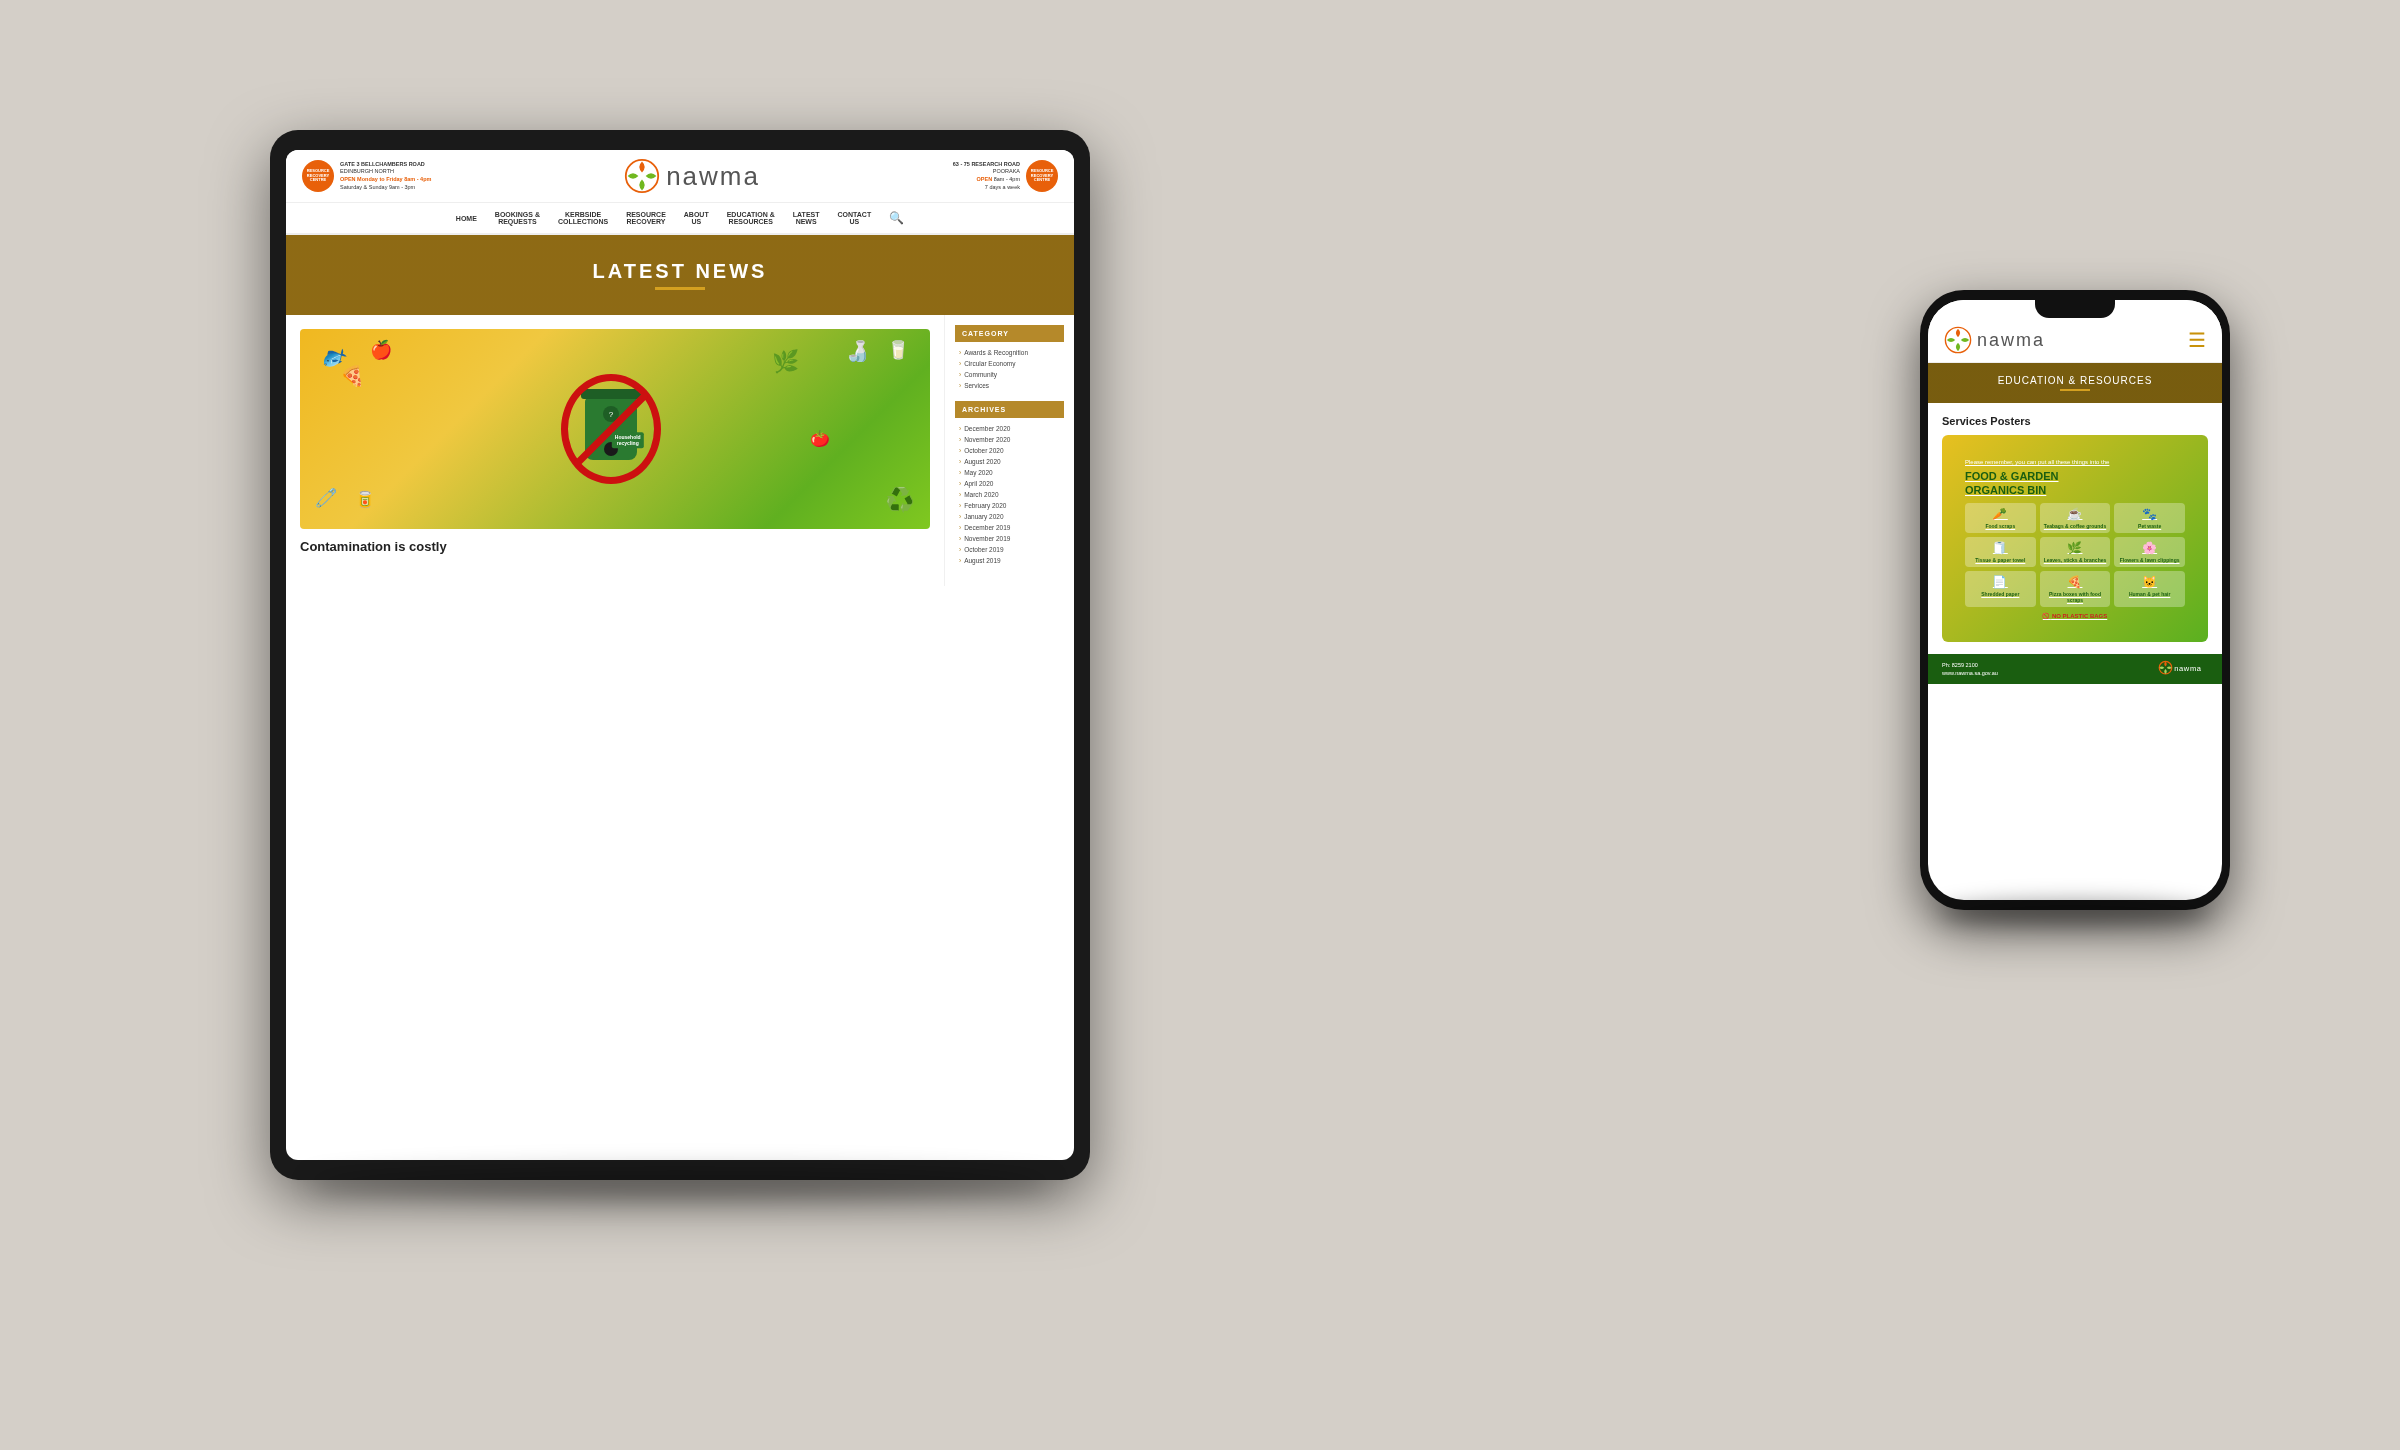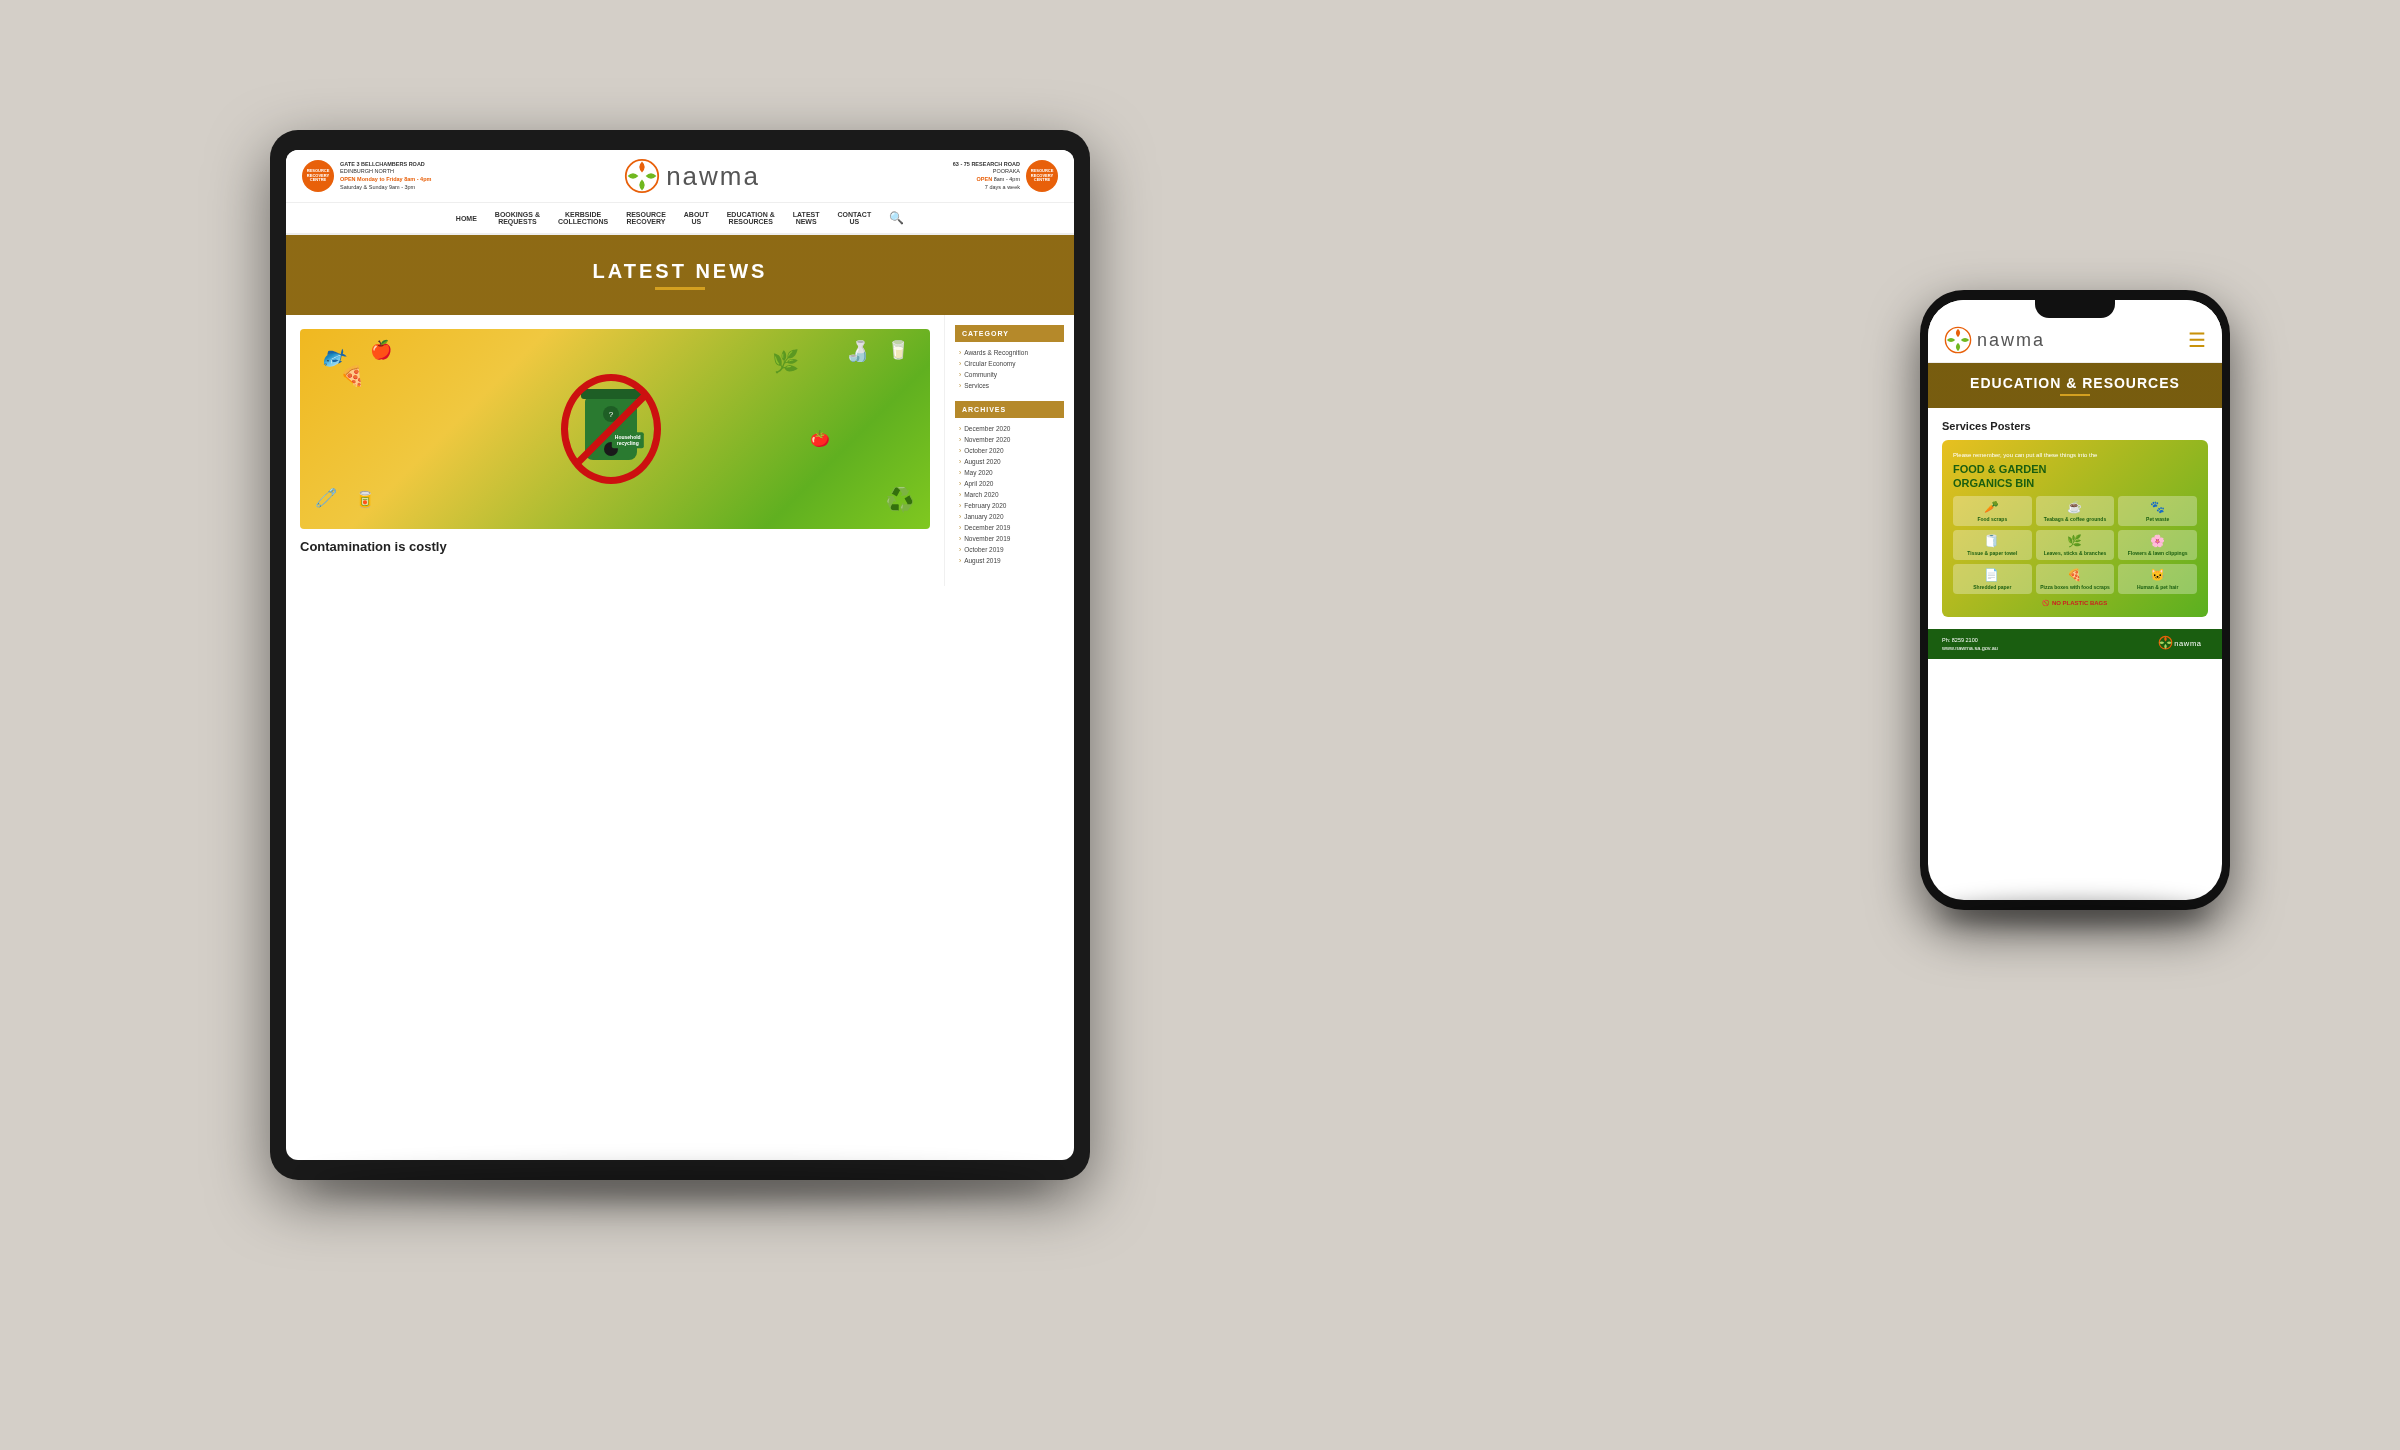--- a/index.html
+++ b/index.html
@@ -288,22 +288,22 @@
       overflow: hidden;
     }
     .phone-banner-img {
       position: absolute;
       inset: 0;
       background: linear-gradient(rgba(100,80,10,0.5), rgba(100,80,10,0.5));
     }
     .phone-banner-text {
       position: relative;
       color: #fff;
-      font-size: 14px;
-      font-weight: 700;
+      font-size: 10px;
+      font-weight: 400;
       text-transform: uppercase;
       letter-spacing: 1px;
     }
     .phone-banner-line {
       position: relative;
       height: 2px;
       width: 30px;
       background: #d4a020;
       margin: 3px auto 0;
     }
@@ -312,22 +312,23 @@
     }
     .phone-section-title {
       font-size: 11px;
       font-weight: 900;
       color: #222;
       margin-bottom: 8px;
     }
     .phone-poster {
       background: linear-gradient(135deg, #e8c020 0%, #5ab020 100%);
       border-radius: 6px;
-      padding: 11px;
-      color: #fff;
+      padding: 23px;
+      color: #fff;
+      text-decoration: underline;
     }
     .phone-poster-top {
       font-size: 6px;
       color: #fff;
       margin-bottom: 4px;
       line-height: 1.4;
     }
     .phone-poster-title {
       font-size: 11px;
       font-weight: 900;

